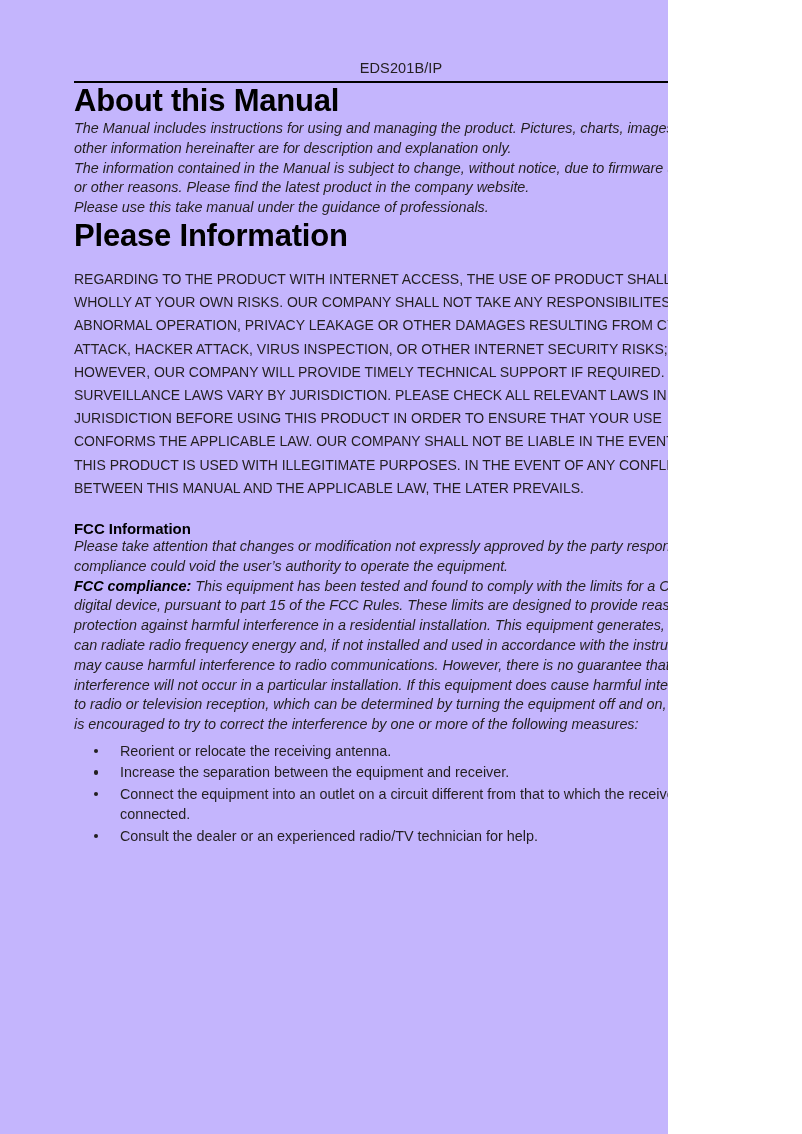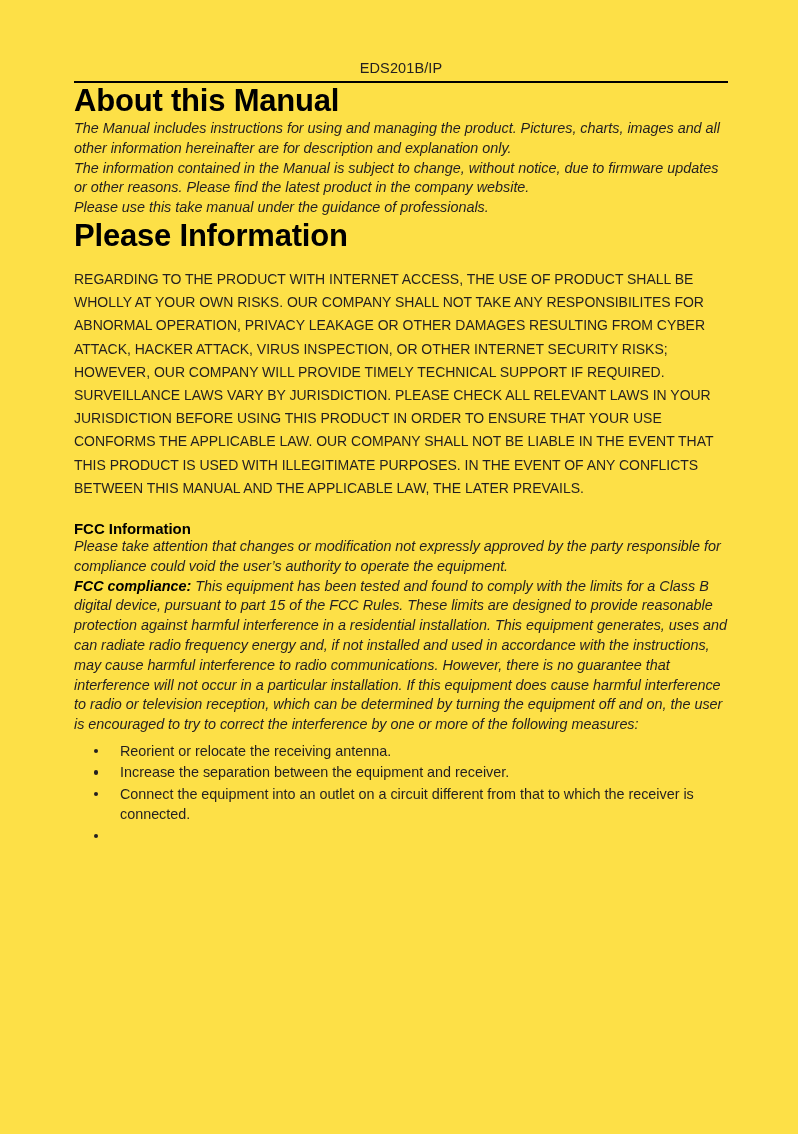--- a/index.html
+++ b/index.html
@@ -2,23 +2,23 @@
 <html><head>
 <meta charset="utf-8">
 <style>
   html, body {
     margin: 0;
     padding: 0;
     background: #ffffff;
   }
   .page {
     position: relative;
-    width: 798px;
+    width: 668px;
     height: 1134px;
-    background: #fde047;
+    background: #c4b5fd;
     font-family: "Liberation Sans", sans-serif;
     color: #231f20;
     overflow: hidden;
     box-sizing: border-box;
   }
   .content {
     position: absolute;
     left: 74px;
     top: 58px;
     width: 654px;
@@ -152,19 +152,20 @@
         <li>
           <span class="bullet-dot"></span>
           <span>Increase the separation between the equipment and receiver.</span>
         </li>
         <li>
           <span class="bullet-dot"></span>
           <span>Connect the equipment into an outlet on a circuit different from that to which the receiver is connected.</span>
         </li>
         <li>
           <span class="bullet-dot"></span>
+          <span>Consult the dealer or an experienced radio/TV technician for help.</span>
         </li>
       </ul>
 
     </section>
 
   </div>
 </div>
 
 </body></html>

